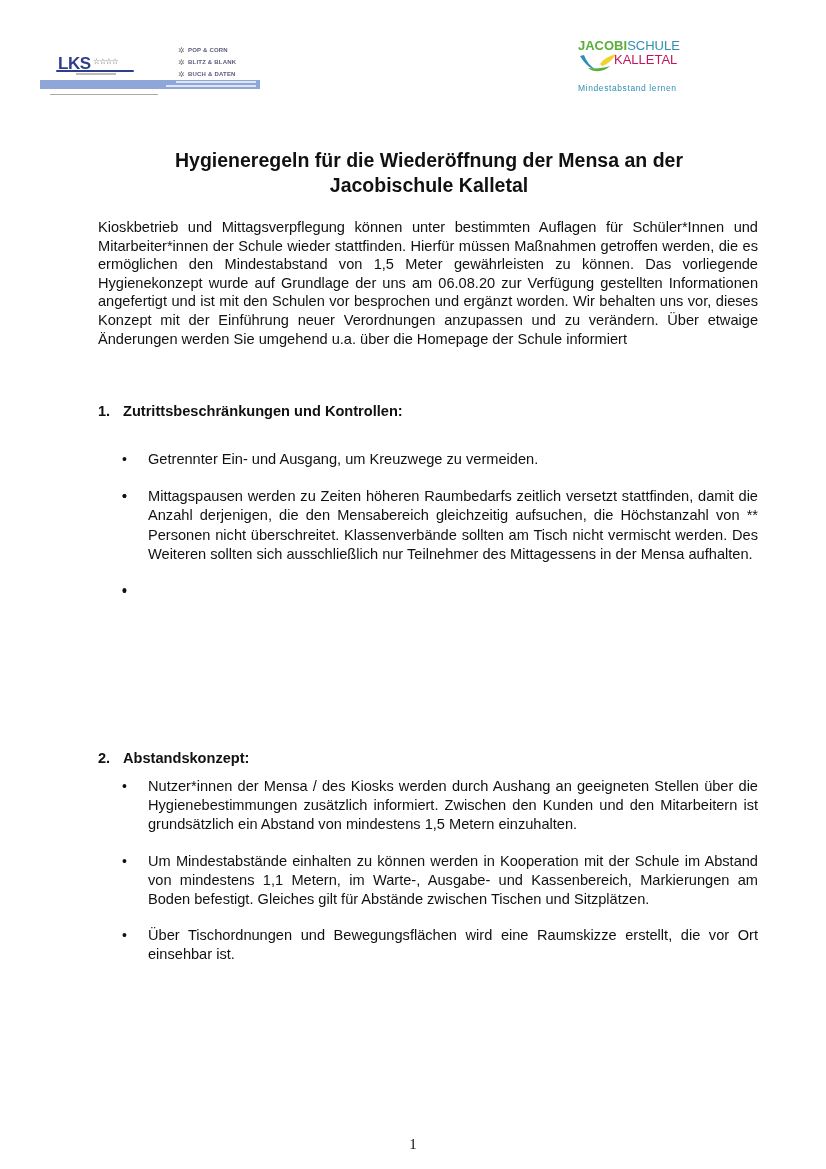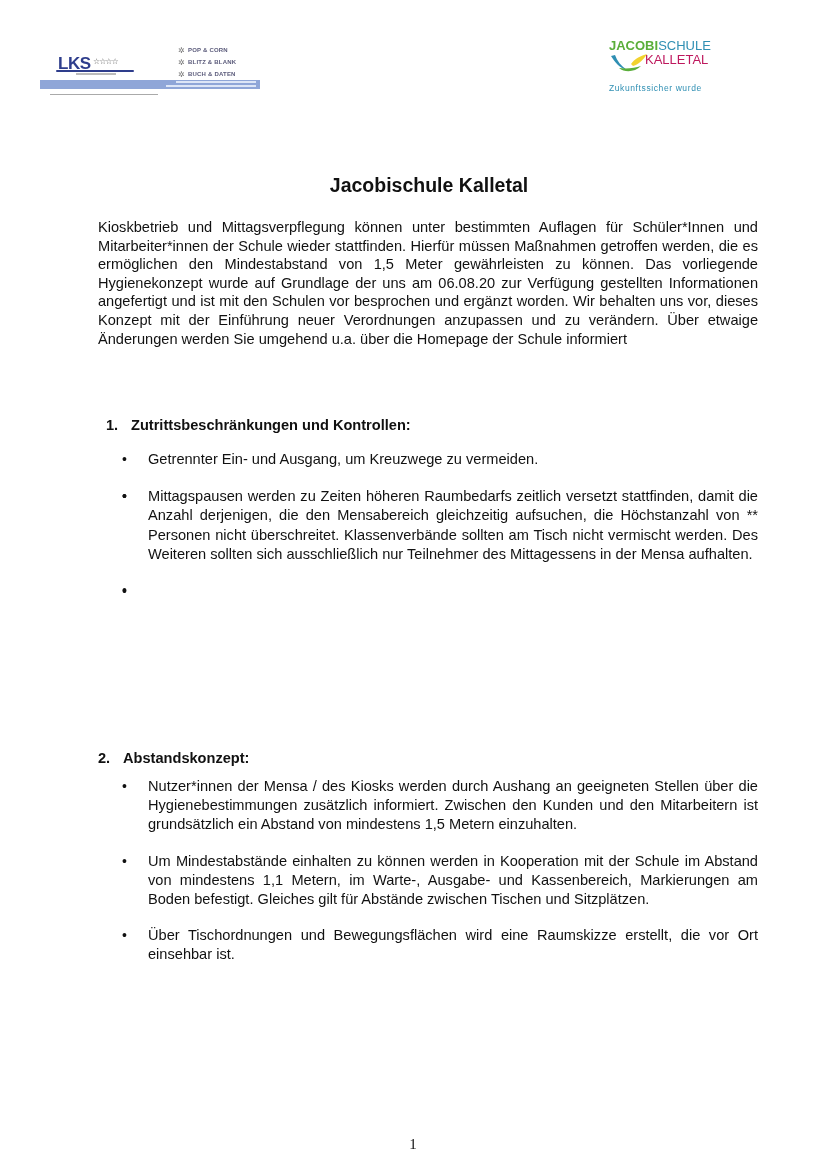--- a/index.html
+++ b/index.html
@@ -15,21 +15,21 @@
     .lks-bar { position: absolute; left: 2px; top: 38px; width: 220px; height: 9px; background: #8fa6d8; }
     .lks-bar-text { position: absolute; right: 4px; top: 1px; width: 80px; height: 2px; background: #dde6f7; }
     .lks-bar-text2 { position: absolute; right: 4px; top: 5px; width: 90px; height: 2px; background: #dde6f7; }
     .lks-footerline { position: absolute; left: 12px; top: 52px; width: 108px; height: 1px; background: #aaa; }
 
     .brands { position: absolute; left: 178px; top: 44px; width: 80px; height: 36px; }
     .brand-row { display: flex; align-items: center; height: 12px; }
     .brand-star { font-size: 8px; color: #777; width: 10px; }
     .brand-name { font-size: 6px; color: #5a5a7a; letter-spacing: 0.2px; font-weight: bold; }
 
-    .jacobi-logo { position: absolute; left: 607px; top: 38px; width: 115px; height: 58px; }
+    .jacobi-logo { position: absolute; left: 576px; top: 38px; width: 115px; height: 58px; }
     .jacobi-title1 { position: absolute; left: 2px; top: 0; font-size: 13px; font-weight: bold; letter-spacing: 0px; white-space: nowrap; }
     .jacobi-title1 .j-green { color: #5aae3a; }
     .jacobi-title1 .j-blue { color: #2f8fb3; font-weight: normal; }
     .jacobi-title2 { position: absolute; left: 38px; top: 14px; font-size: 13px; color: #be185d; letter-spacing: 0px; }
     .jacobi-fish { position: absolute; left: 2px; top: 14px; width: 40px; height: 22px; }
     .jacobi-tagline { position: absolute; left: 2px; top: 45px; font-size: 8.5px; color: #2f8fb3; letter-spacing: 0.6px; }
 
     
     .doc-title { position: absolute; left: 100px; top: 148px; width: 658px; text-align: center; font-weight: bold; font-size: 19.5px; line-height: 25px; color: #111; }
 
@@ -78,31 +78,31 @@
 <div class="jacobi-logo">
   <div class="jacobi-title1">
     <span class="j-green">JACOBI</span><span class="j-blue">SCHULE</span>
   </div>
   <svg class="jacobi-fish" viewBox="0 0 40 22">
     <path d="M2 4 C 6 10, 10 16, 18 18 C 12 14, 8 9, 6 3 Z" fill="#2f8fb3"></path>
     <path d="M10 16 C 16 21, 26 20, 32 14 C 26 16, 18 17, 10 16 Z" fill="#5aae3a"></path>
     <path d="M22 12 C 26 6, 32 4, 38 2 C 34 8, 30 12, 24 14 Z" fill="#f2d22e"></path>
   </svg>
   <div class="jacobi-title2">KALLETAL</div>
-  <div class="jacobi-tagline">Zukunftssicher wurde</div>
+  <div class="jacobi-tagline">Mindestabstand lernen</div>
 </div>
 
 <h1 class="doc-title">
-  <br>
+  <span>Hygieneregeln für die Wiederöffnung der Mensa an der</span><br>
   <span>Jacobischule Kalletal</span>
 </h1>
 
 <p class="intro">Kioskbetrieb und Mittagsverpflegung können unter bestimmten Auflagen für Schüler*Innen und Mitarbeiter*innen der Schule wieder stattfinden. Hierfür müssen Maßnahmen getroffen werden, die es ermöglichen den Mindestabstand von 1,5 Meter gewährleisten zu können. Das vorliegende Hygienekonzept wurde auf Grundlage der uns am 06.08.20 zur Verfügung gestellten Informationen angefertigt und ist mit den Schulen vor besprochen und ergänzt worden. Wir behalten uns vor, dieses Konzept mit der Einführung neuer Verordnungen anzupassen und zu verändern. Über etwaige Änderungen werden Sie umgehend u.a. über die Homepage der Schule informiert</p>
 
-<div class="section-heading" style="top: 416px; margin-left: 8px;">
+<div class="section-heading" style="top: 402px;">
   <span class="num">1.</span><span>Zutrittsbeschränkungen und Kontrollen:</span>
 </div>
 
 <ul class="bullet-list" style="top: 450px;">
   <li class="bullet-item" style="margin-bottom: 18px;">
     <span class="bullet-dot">•</span>
     <span>Getrennter Ein- und Ausgang, um Kreuzwege zu vermeiden.</span>
   </li>
   <li class="bullet-item" style="margin-bottom: 17px;">
     <span class="bullet-dot">•</span>

